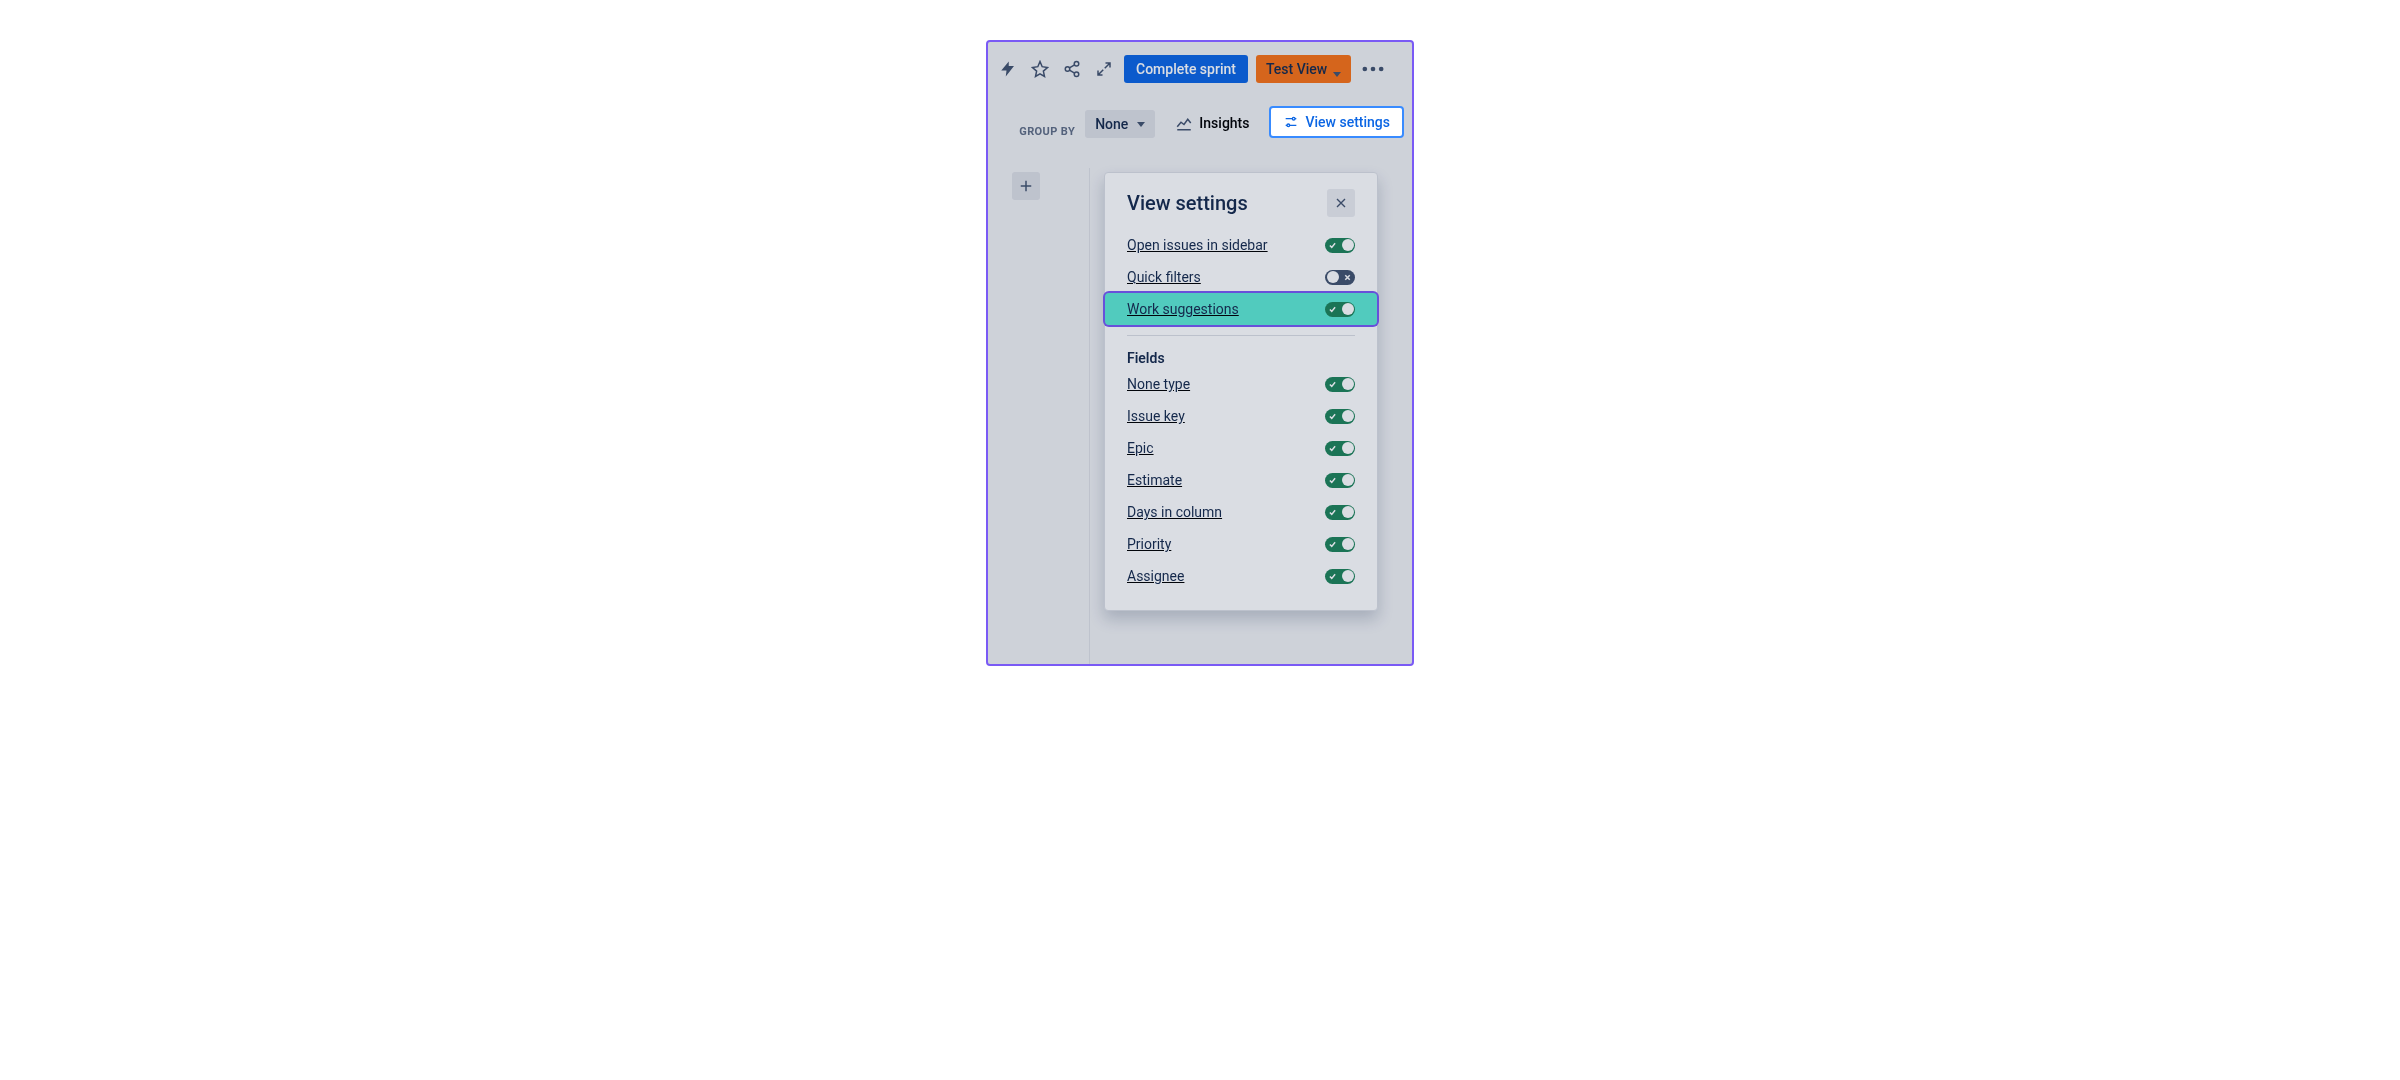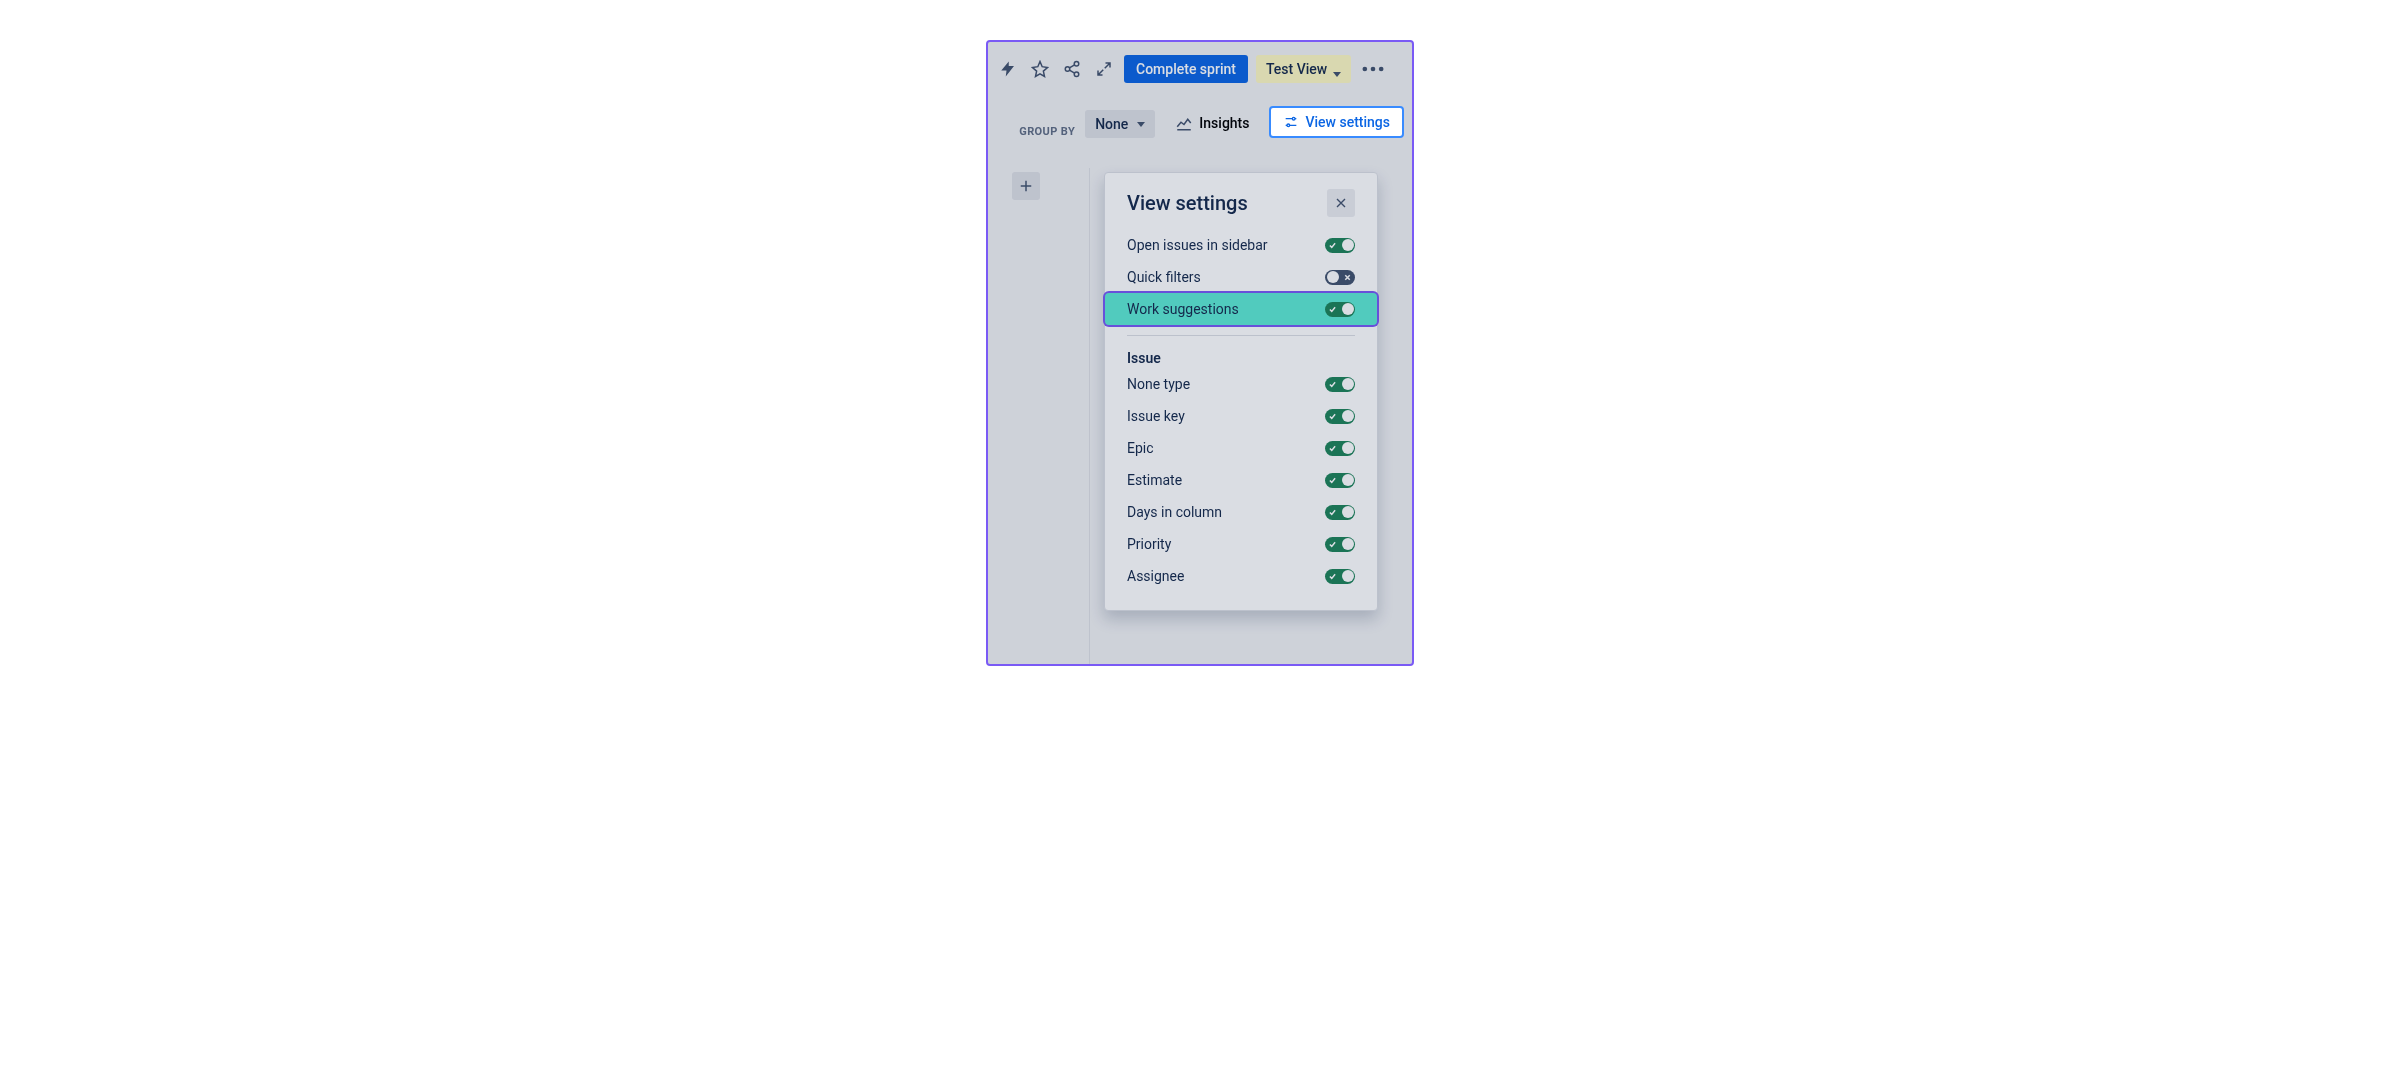--- a/index.html
+++ b/index.html
@@ -60,21 +60,21 @@
     font-size: 14px;
     font-weight: 500;
     padding: 6px 12px;
     border-radius: 3px;
     cursor: pointer;
   }
   .ghost-btn {
     display: flex;
     align-items: flex-end;
     gap: 6px;
-    background: #fef9c3;
+    background: #f97316;
     color: #172b4d;
     font-size: 14px;
     font-weight: 500;
     padding: 6px 10px;
     border-radius: 3px;
     cursor: pointer;
   }
   .caret {
     width: 0; height: 0;
     border-left: 4px solid transparent;
@@ -201,20 +201,21 @@
     align-items: center;
     justify-content: center;
     cursor: pointer;
     color: #44546f;
   }
   .row {
     display: flex;
     align-items: center;
     justify-content: space-between;
     padding: 8px 22px;
+    text-decoration: underline;
   }
   .row-label {
     font-size: 14px;
     color: #172b4d;
   }
   .highlight-row {
     background: #5eead4;
     margin: 0 0;
     border-radius: 4px;
     box-shadow: 0 0 0 2px #7a5af5;
@@ -376,21 +377,21 @@
           <div class="toggle on">
             <div class="thumb"></div>
             <svg viewBox="0 0 24 24" class="check">
               <path d="M5 12l5 5 9-11" fill="none" stroke="currentColor" stroke-width="4"></path>
             </svg>
           </div>
         </div>
       </div>
 
     <div class="divider"></div>
-    <div class="section-label">Issue</div>
+    <div class="section-label">Fields</div>
     <div id="fields-rows">
         <div class="row">
           <span class="row-label">None type</span>
           <div class="toggle on">
             <div class="thumb"></div>
             <svg viewBox="0 0 24 24" class="check">
               <path d="M5 12l5 5 9-11" fill="none" stroke="currentColor" stroke-width="4"></path>
             </svg>
           </div>
         </div>

